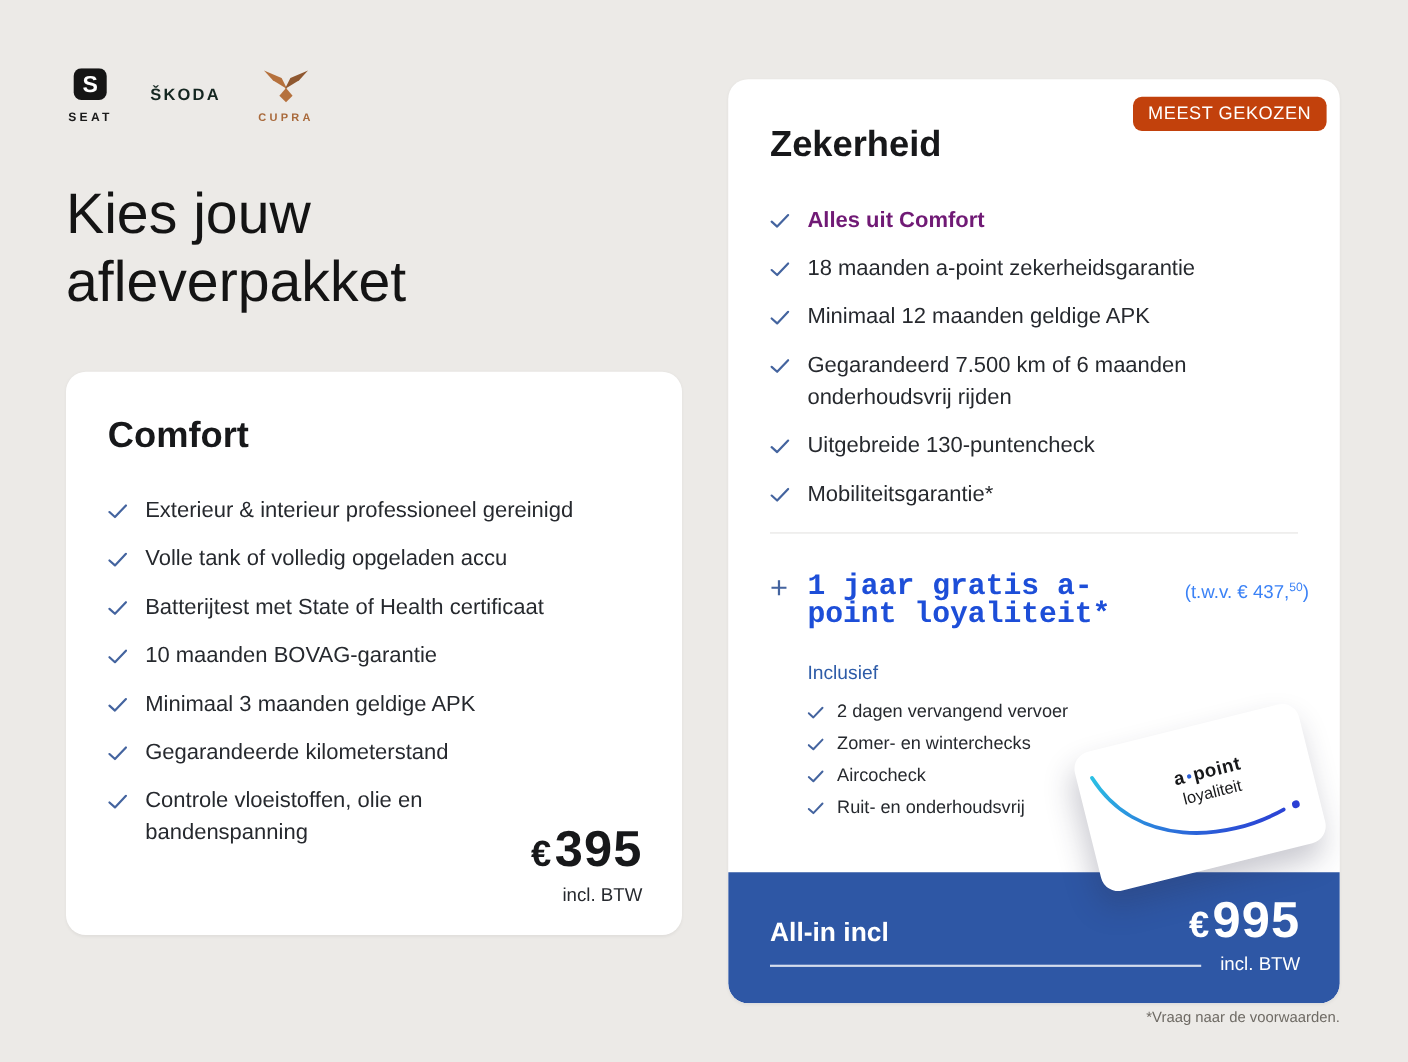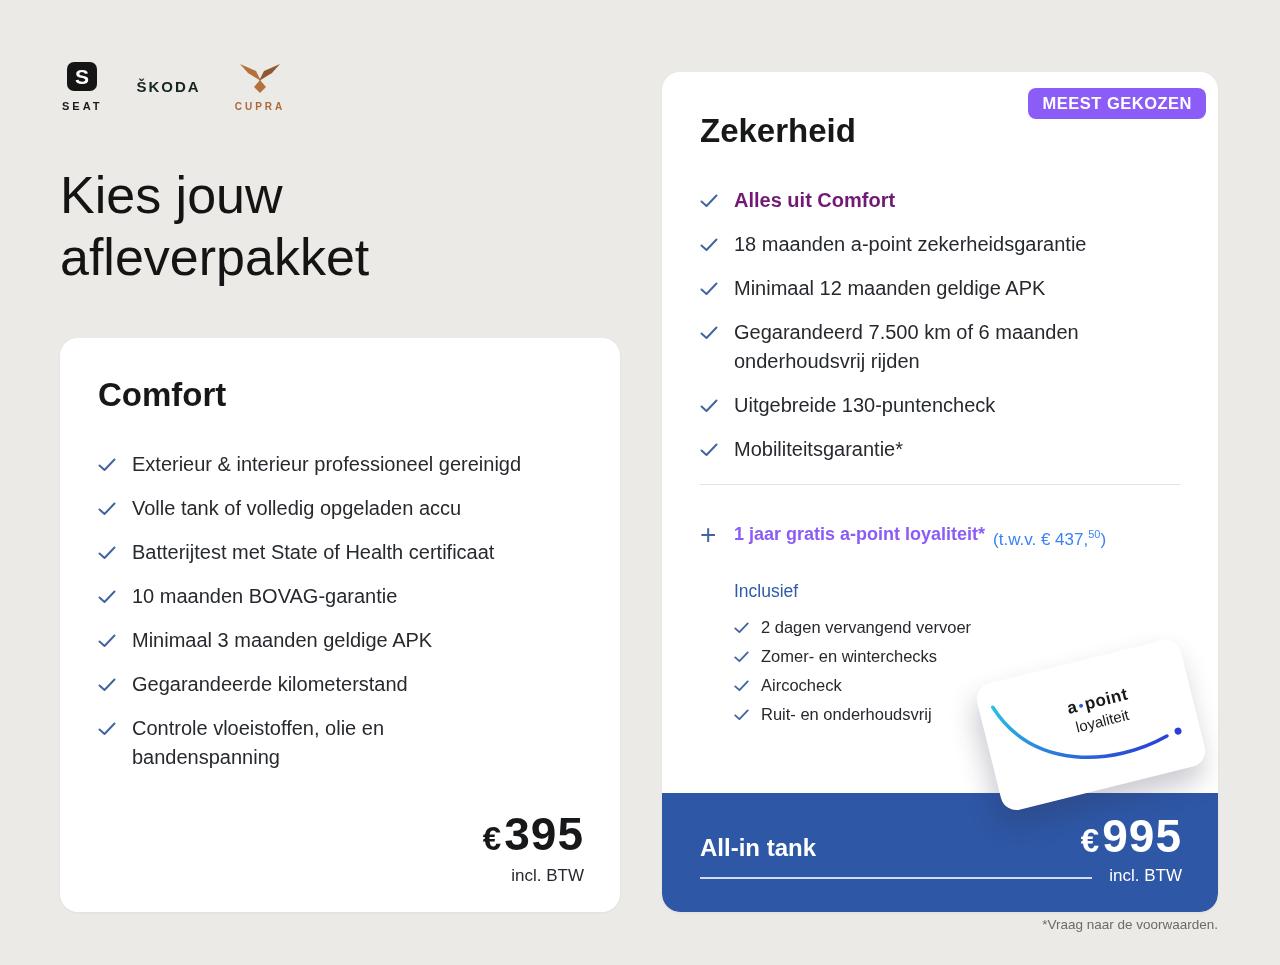--- a/index.html
+++ b/index.html
@@ -23,21 +23,21 @@
   .page-title {
     position:absolute; left:60px; top:164px; width:440px;
     font-size:52px; line-height:62px; font-weight:500; color:#141414;
   }
 
   
   .card {
     position:absolute; background:#fff; border-radius:18px;
     box-shadow:0 1px 3px rgba(0,0,0,0.05);
   }
-  .card-comfort { left:60px; top:338px; width:560px; height:574px; }
+  .card-comfort { left:60px; top:338px; width:560px; height:512px; }
   .card-zekerheid { left:662px; top:72px; width:556px; height:840px; overflow:hidden; }
 
   .card h2 { font-size:33px; font-weight:700; color:#17181a; }
   .card-comfort h2 { padding:38px 0 0 38px; }
   .card-zekerheid h2 { padding:40px 0 0 38px; }
 
   .features { list-style:none; margin-top:36px; padding:0 28px 0 38px; }
   .features li { display:flex; gap:16px; font-size:20px; line-height:29px; margin-bottom:15px; }
   .features li svg { flex:none; margin-top:8px; }
   .card-comfort .features span { max-width:400px; }
@@ -46,29 +46,29 @@
 
   
   .price-block { position:absolute; right:36px; bottom:26px; text-align:right; }
   .price-big { font-size:46px; font-weight:700; line-height:46px; color:#17181a; letter-spacing:1px; }
   .price-big .cur { font-size:0.72em; font-weight:700; margin-right:2px; }
   .price-note { font-size:17px; margin-top:4px; color:#26292E; }
 
   
   .badge {
     position:absolute; top:16px; right:12px; z-index:4;
-    background:#8b5cf6; color:#fff; font-size:16.5px; font-weight:700;
+    background:#c2410c; color:#fff; font-size:16.5px; font-weight:400;
     letter-spacing:0.5px; padding:6px 14px; border-radius:8px;
   }
 
   
   .divider { border:none; border-top:1px solid #e4e3e1; margin:20px 38px 0 38px; }
   .loyalty-head { display:flex; align-items:flex-start; margin:37px 28px 0 38px; }
   .plus-icon { color:#44649F; font-size:28px; line-height:25px; font-weight:400; width:34px; flex:none; }
-  .loyalty-title { font-size:18px; font-weight:700; color:#8b5cf6; line-height:25px; }
+  .loyalty-title { font-size:27px; font-weight:700; color:#1d4ed8; line-height:25px;font-family:Liberation Mono, monospace; }
   .loyalty-value { font-size:17px; color:#3b82f6; margin-left:8px; line-height:25px; white-space:nowrap; }
   .loyalty-value sup { font-size:11px; }
   .inclusief { margin:29px 0 0 72px; font-size:17.5px; font-weight:500; color:#2E5CA8; }
   .sub-features { list-style:none; margin:11px 0 0 72px; padding:0; }
   .sub-features li { display:flex; gap:12px; font-size:16.5px; line-height:29px; }
   .sub-features li svg { flex:none; margin-top:9px; }
 
   
   .loyalty-card {
     position:absolute; right:22px; top:588px; width:210px; height:130px; z-index:3;
@@ -270,21 +270,21 @@
       <path d="M14 24 C 38 96, 118 110, 176 94" fill="none" stroke="url(#lcgrad)" stroke-width="3.5" stroke-linecap="round"></path>
       <circle cx="188" cy="92" r="3.5" fill="#2B3FD4"></circle>
     </svg>
     <div class="lc-text">
       <span class="lc-brand"><span>a</span><span class="lc-dot"></span><span>point</span></span>
       <span class="lc-product">loyaliteit</span>
     </div>
   </div>
 
   <div class="footer-bar">
-    <span class="allin-label">All-in tank</span>
+    <span class="allin-label">All-in incl</span>
     <div class="footer-line"></div>
     <div class="footer-price">
       <div class="price-big"><span class="cur">€</span><span>995</span></div>
       <div class="price-note">incl. BTW</div>
     </div>
   </div>
 </section>
 
 <div class="footnote">*Vraag naar de voorwaarden.</div>
 

